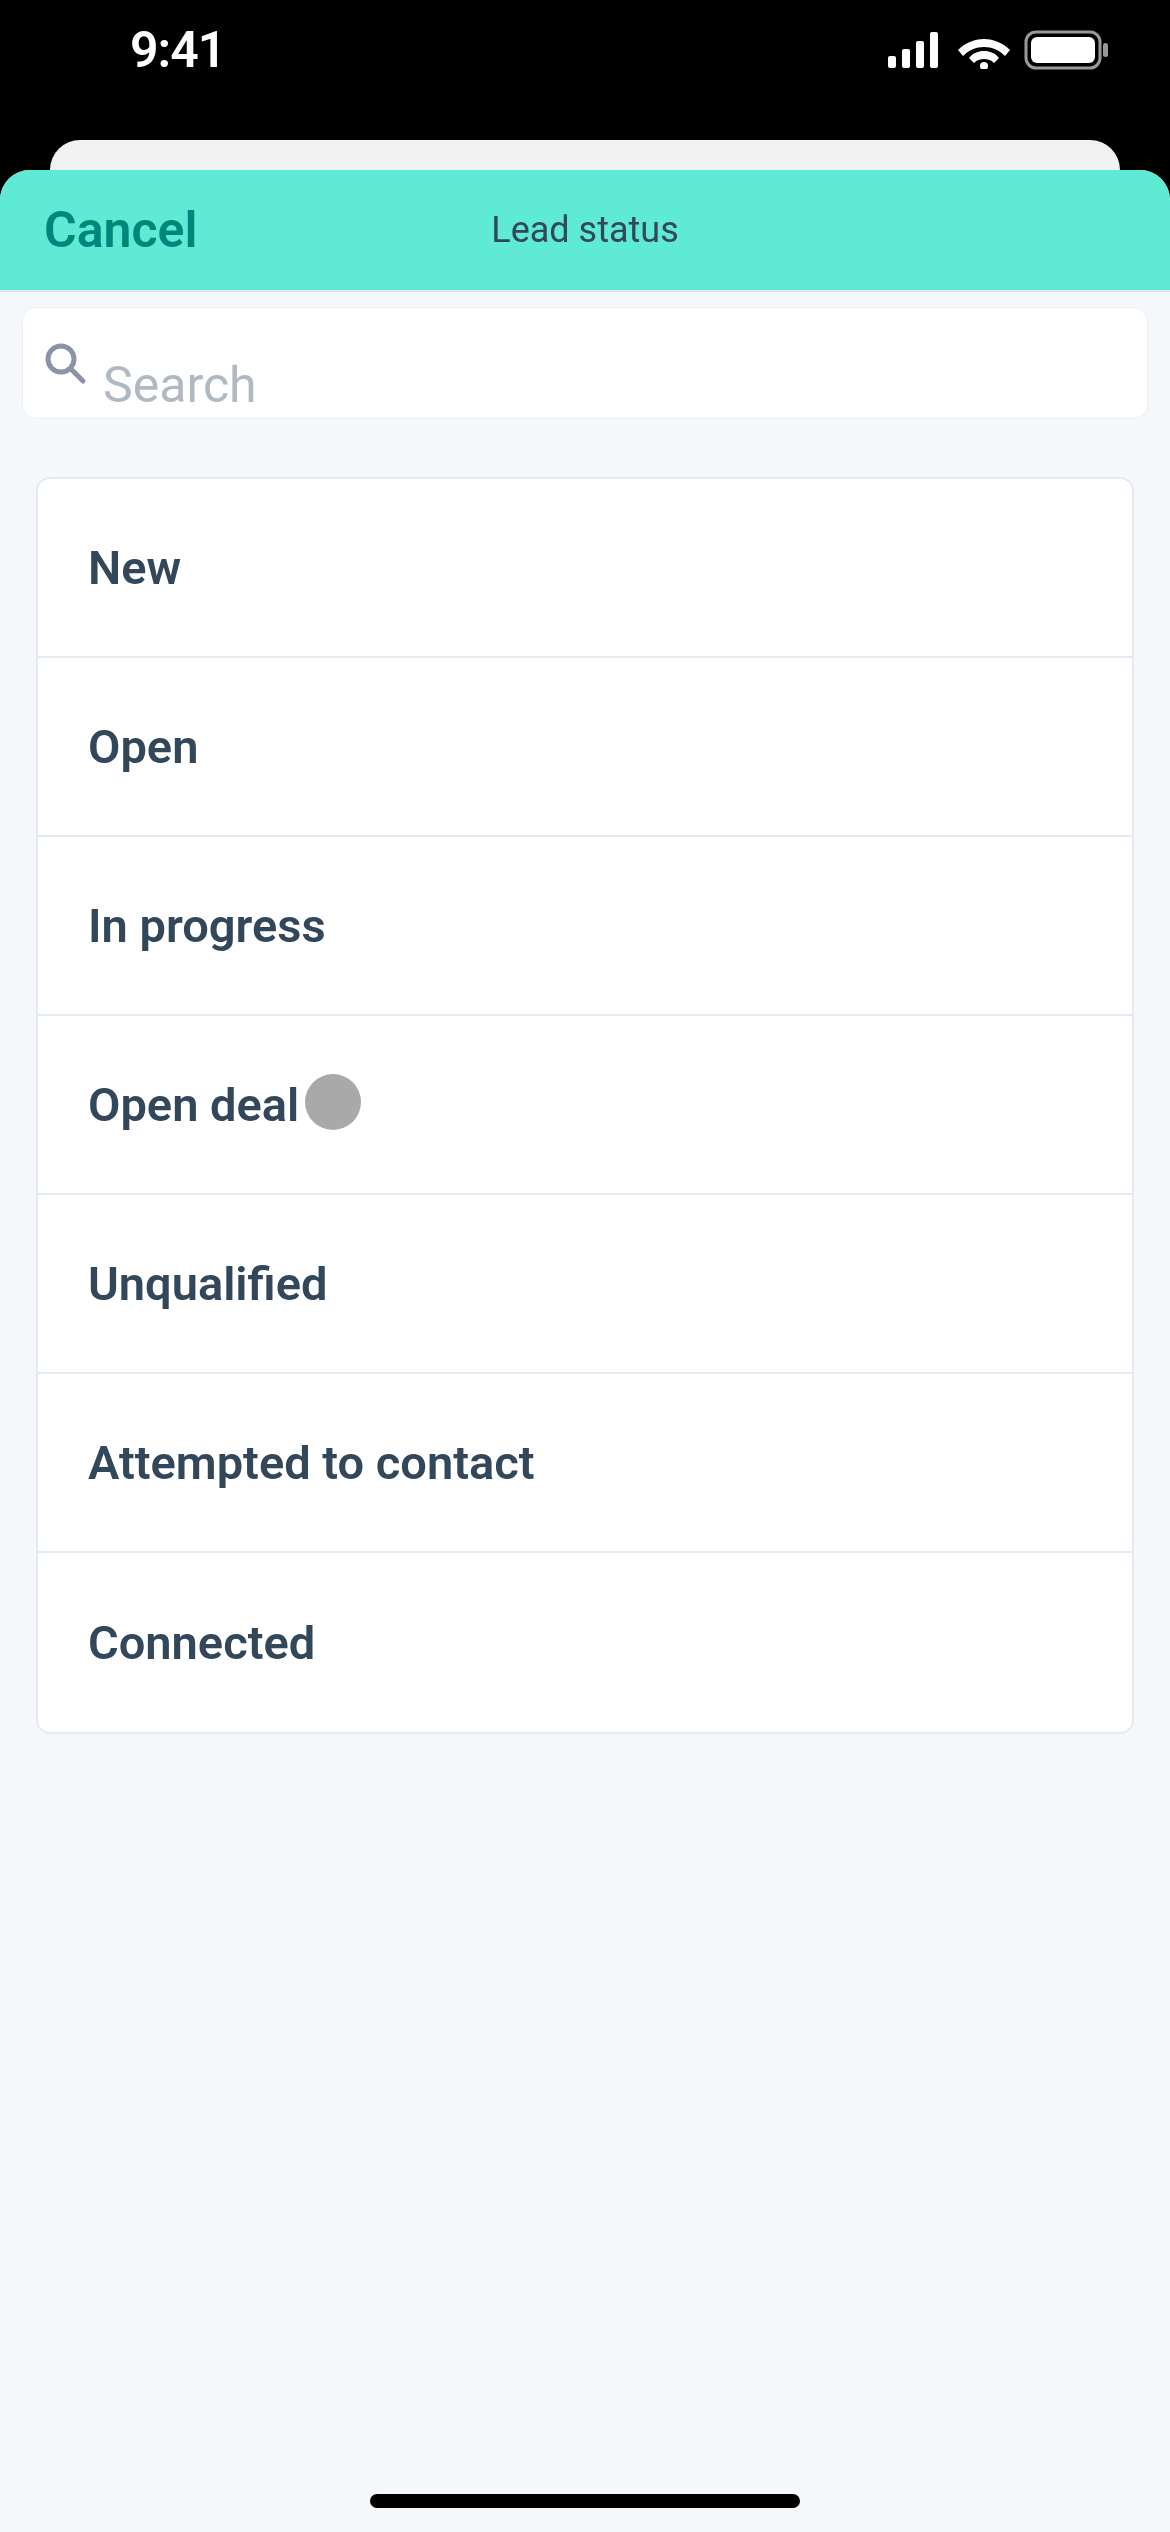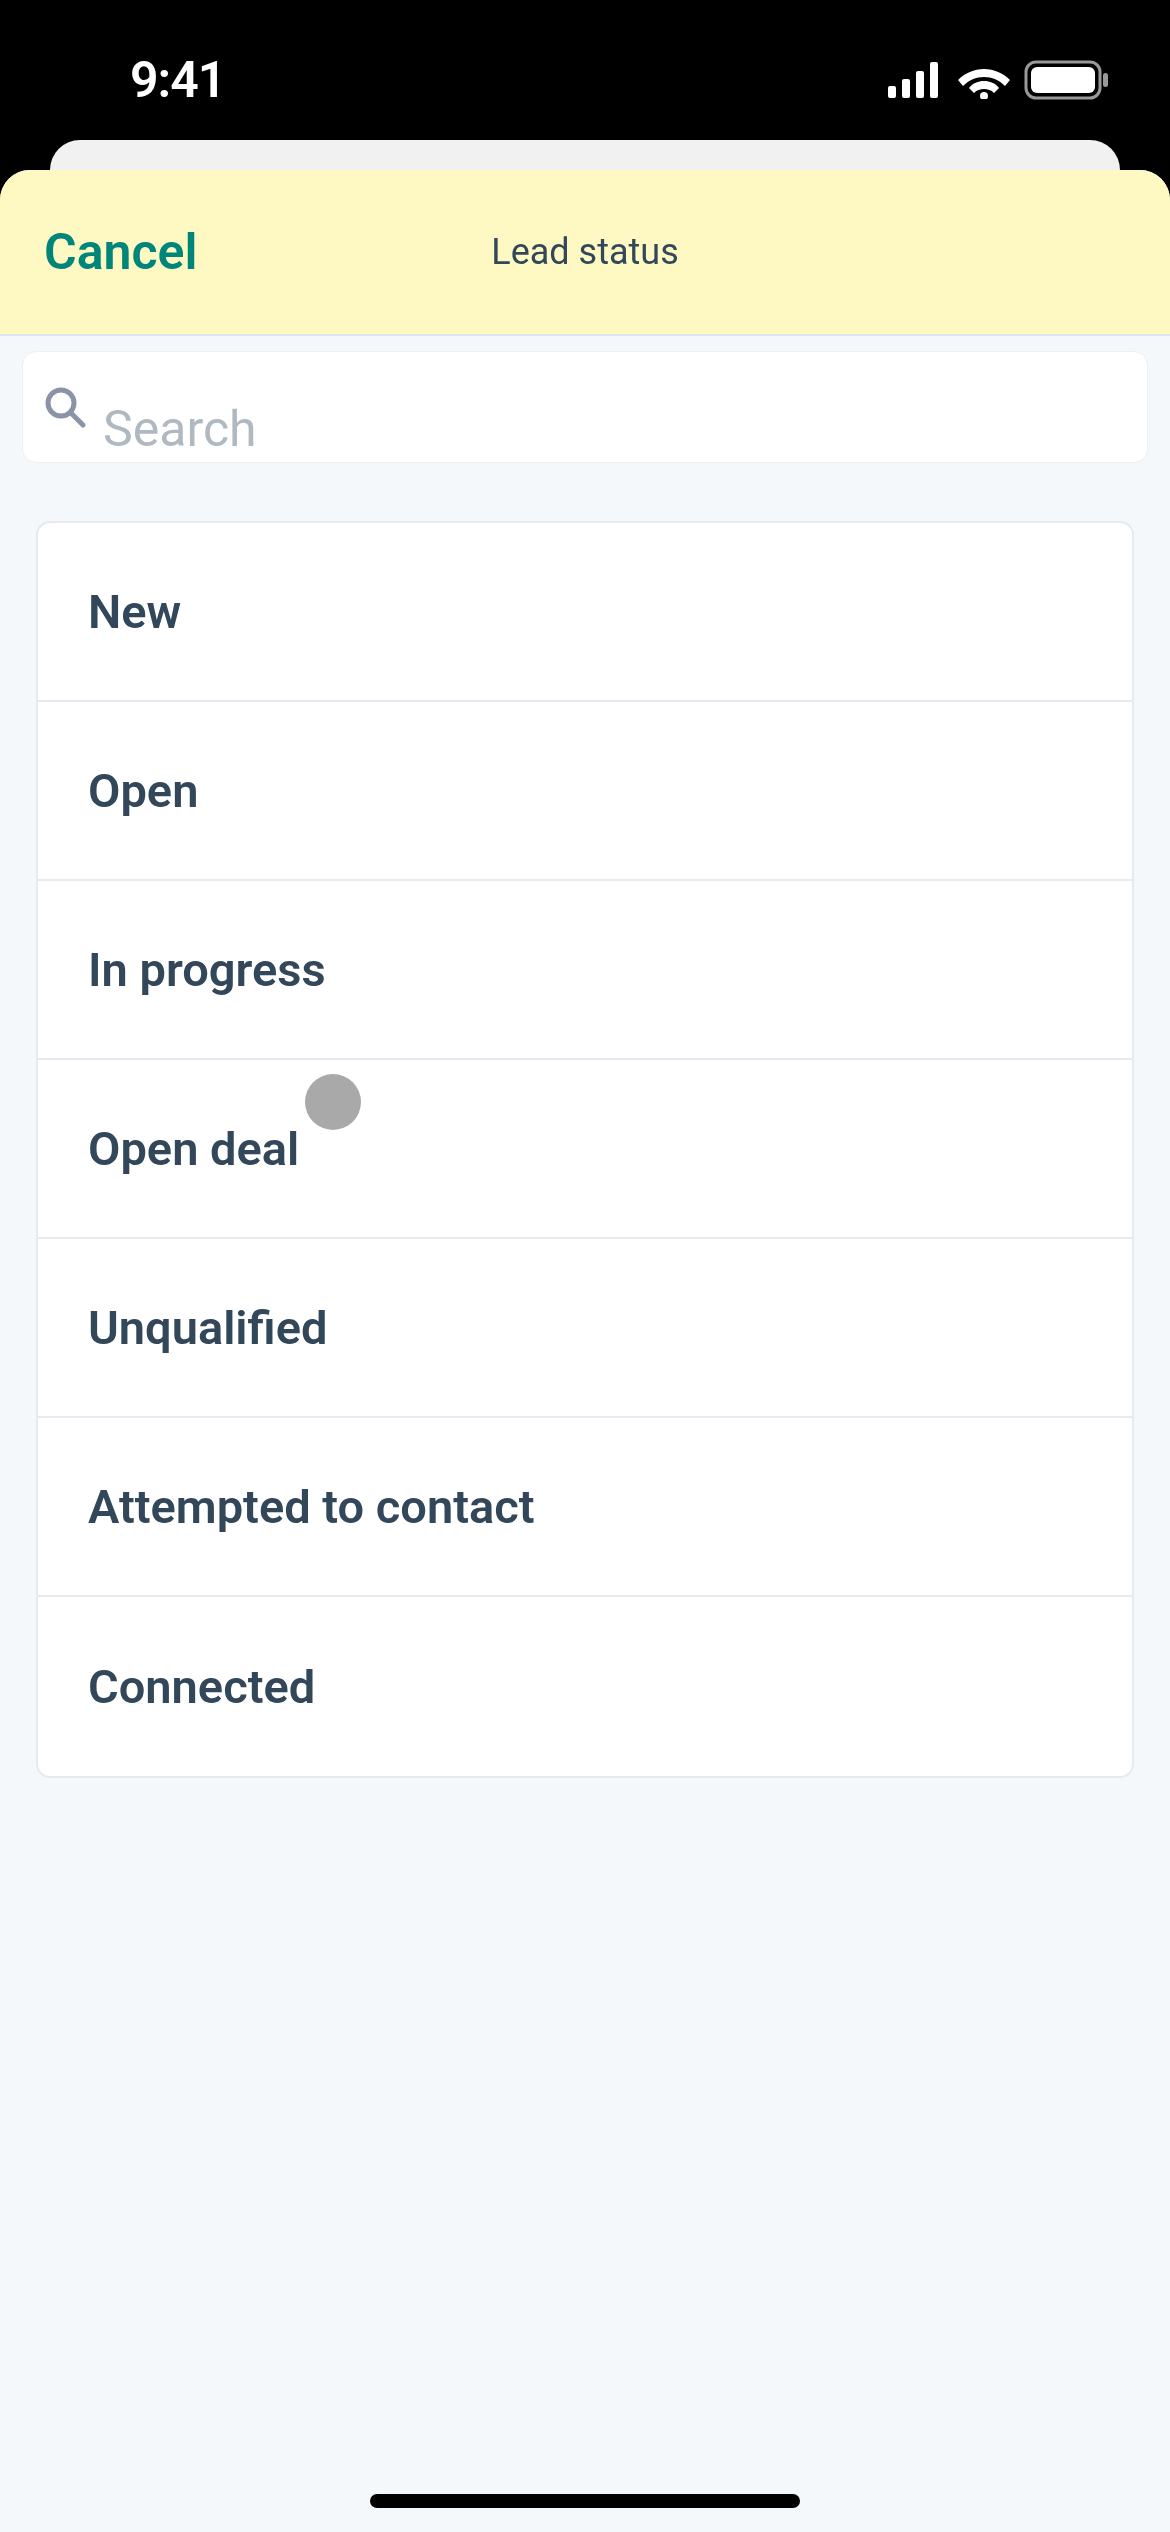--- a/index.html
+++ b/index.html
@@ -19,21 +19,20 @@
 
     
     .status-bar {
       height: 120px;
       background: #000;
       display: flex;
       align-items: center;
       justify-content: space-between;
       padding: 0 60px 20px 60px;
       color: #fff;
-      margin-top: 30px;
     }
     .status-time {
       font-size: 50px;
       font-weight: 600;
       letter-spacing: -1px;
       padding-left: 70px;
     }
     .status-icons {
       display: flex;
       align-items: center;
@@ -62,23 +61,23 @@
       right: 0;
       bottom: 0;
       background: #f5f8fa;
       border-radius: 30px 30px 0 0;
       display: flex;
       flex-direction: column;
     }
 
     
     .sheet-header {
-      background: #fef9c3;
+      background: #5eead4;
       border-radius: 30px 30px 0 0;
-      height: 166px;
+      height: 122px;
       display: flex;
       align-items: center;
       justify-content: center;
       position: relative;
       border-bottom: 2px solid #dfe3eb;
     }
     .cancel-btn {
       position: absolute;
       left: 44px;
       top: 50%;

